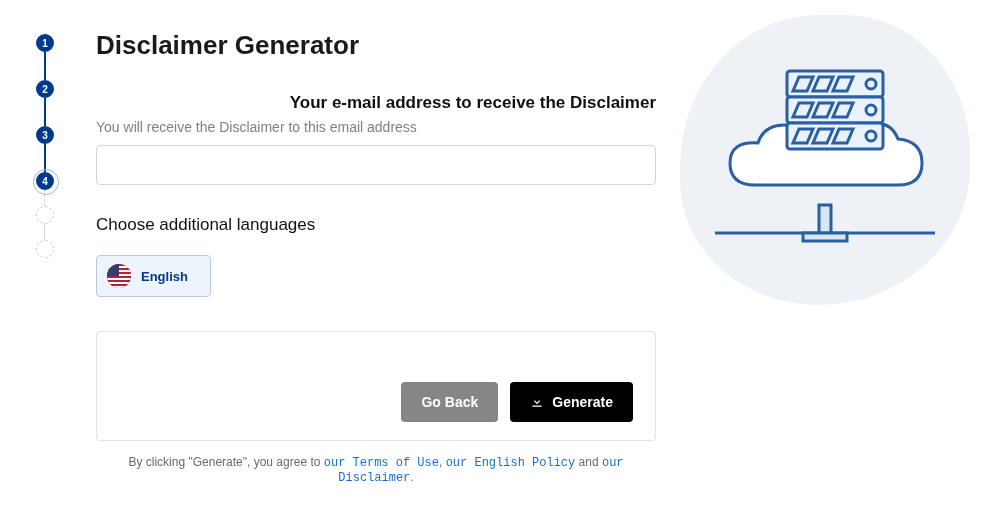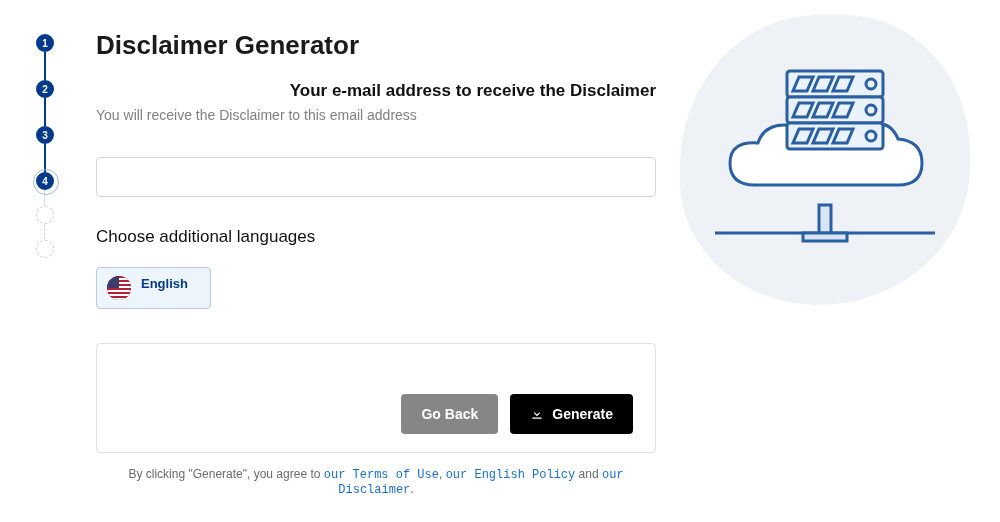--- a/index.html
+++ b/index.html
@@ -67,51 +67,52 @@
   }
   
   .main {
     flex: 1;
     max-width: 560px;
   }
   h1 {
     font-size: 26px;
     font-weight: 800;
     color: #1a1a1a;
-    margin-bottom: 20px;
+    margin-bottom: 32px;
   }
   .section-h {
     font-size: 17px;
     font-weight: 700;
     color: #111;
     margin-bottom: 6px;
     text-align: right;
   }
   .hint {
     font-size: 14px;
     color: #808080;
-    margin-bottom: 34px;
+    margin-bottom: 10px;
   }
   .text-input {
     width: 100%;
     height: 40px;
     border: 1px solid #d6d6d6;
     border-radius: 4px;
     padding: 0 12px;
     font-size: 14px;
     margin-bottom: 30px;
   }
   .lang-h {
     font-size: 17px;
     font-weight: 400;
     color: #111;
     margin-bottom: 20px;
   }
   .lang-btn {
     display: inline-flex;
+    align-items: center;
     border: 1px solid #b7cbe0;
     background: #eef4fb;
     border-radius: 4px;
     padding: 8px 22px 8px 10px;
     font-size: 13px;
     font-weight: 700;
     color: #003a8c;
     cursor: pointer;
     margin-bottom: 34px;
   }

